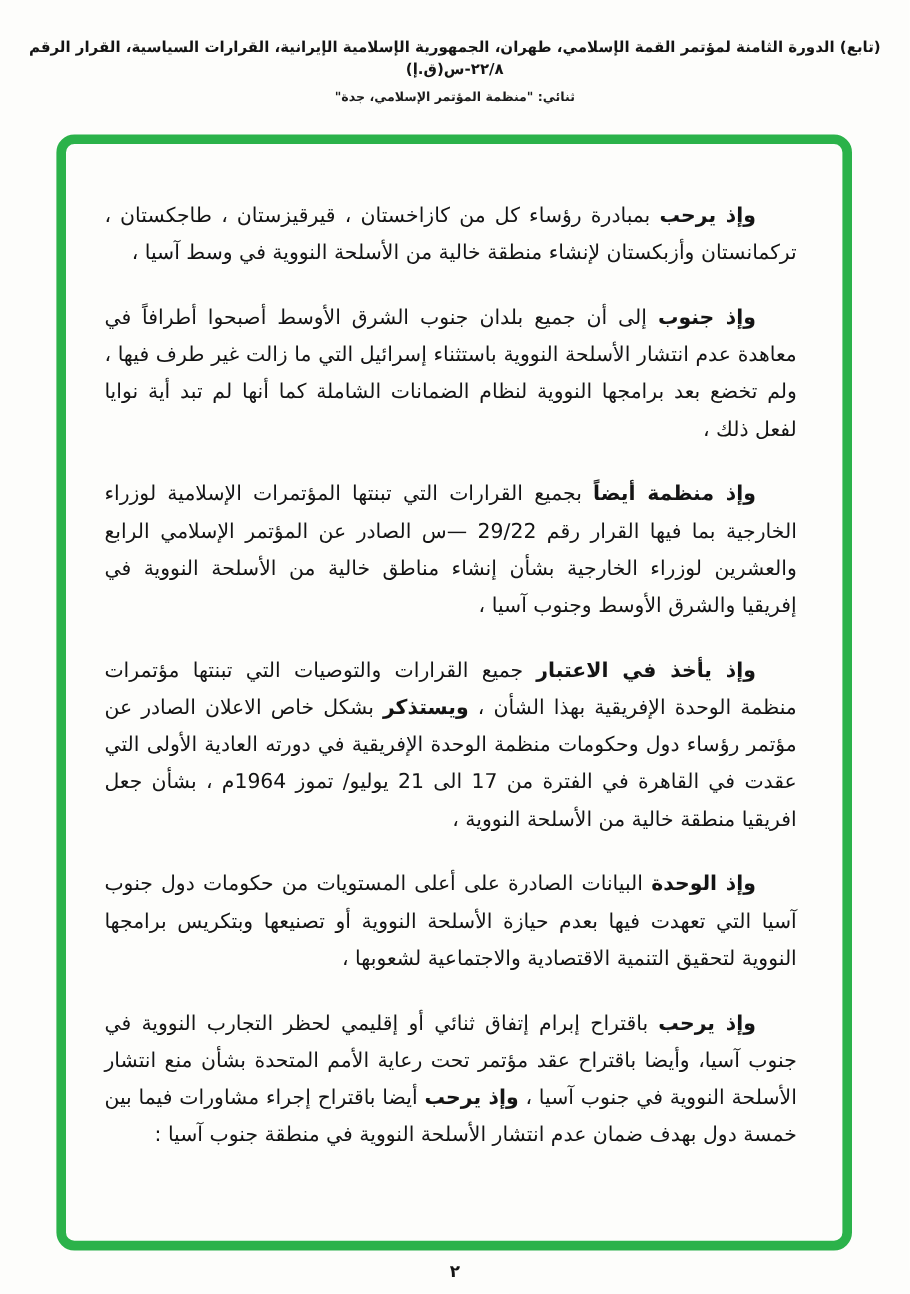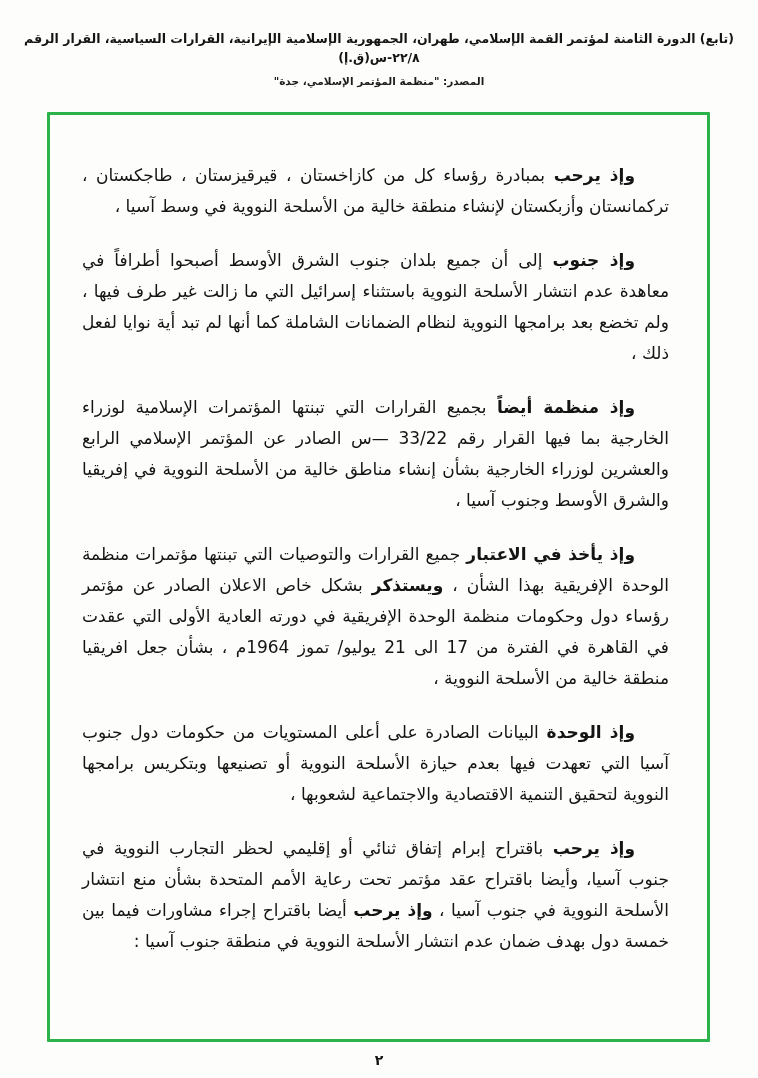--- a/index.html
+++ b/index.html
@@ -38,22 +38,22 @@
     font-size: 10.5px;
     font-weight: bold;
     color: #1c1c1c;
   }
   .frame {
     position: absolute;
     left: 47px;
     top: 112px;
     width: 663px;
     height: 930px;
-    border: 3px solid #ec4899;
-    border-radius: 1px;
+    border: 8px solid #ec4899;
+    border-radius: 15px;
     background: transparent;
   }
   .content {
     position: absolute;
     top: 45px;
     right: 38px;
     left: 32px;
     direction: rtl;
     text-align: justify;
     font-size: 17px;
@@ -78,30 +78,30 @@
   }
 </style>
 </head>
 <body>
 
 <div class="page">
 
   <div class="doc-header">
     <div class="header-line1">(تابع) الدورة الثامنة لمؤتمر القمة الإسلامي، طهران، الجمهورية الإسلامية الإيرانية، القرارات السياسية، القرار الرقم ٢٢/٨-س(ق.إ)</div>
     <div class="header-line2">
-      <span>المصدر:</span>
+      <span>ثنائي:</span>
       <span>"منظمة المؤتمر الإسلامي، جدة"</span>
     </div>
   </div>
 
   <div class="frame" style="border-color: rgb(43, 178, 74);">
     <div class="content">
         <p class="para"><span class="bold-lead">وإذ يرحب</span><span> بمبادرة رؤساء كل من كازاخستان ، قيرقيزستان ، طاجكستان ، تركمانستان وأزبكستان لإنشاء منطقة خالية من الأسلحة النووية في وسط آسيا ،</span></p>
         <p class="para"><span class="bold-lead">وإذ جنوب</span><span> إلى أن جميع بلدان جنوب الشرق الأوسط أصبحوا أطرافاً في معاهدة عدم انتشار الأسلحة النووية باستثناء إسرائيل التي ما زالت غير طرف فيها ، ولم تخضع بعد برامجها النووية لنظام الضمانات الشاملة كما أنها لم تبد أية نوايا لفعل ذلك ،</span></p>
-        <p class="para"><span class="bold-lead">وإذ منظمة أيضاً</span><span> بجميع القرارات التي تبنتها المؤتمرات الإسلامية لوزراء الخارجية بما فيها القرار رقم 33/22 —س الصادر عن المؤتمر الإسلامي الرابع والعشرين لوزراء الخارجية بشأن إنشاء مناطق خالية من الأسلحة النووية في إفريقيا والشرق الأوسط وجنوب آسيا ،</span></p>
+        <p class="para"><span class="bold-lead">وإذ منظمة أيضاً</span><span> بجميع القرارات التي تبنتها المؤتمرات الإسلامية لوزراء الخارجية بما فيها القرار رقم 29/22 —س الصادر عن المؤتمر الإسلامي الرابع والعشرين لوزراء الخارجية بشأن إنشاء مناطق خالية من الأسلحة النووية في إفريقيا والشرق الأوسط وجنوب آسيا ،</span></p>
         <p class="para"><span class="bold-lead">وإذ يأخذ في الاعتبار</span><span> جميع القرارات والتوصيات التي تبنتها مؤتمرات منظمة الوحدة الإفريقية بهذا الشأن ، </span><span class="bold-lead">ويستذكر</span><span> بشكل خاص الاعلان الصادر عن مؤتمر رؤساء دول وحكومات منظمة الوحدة الإفريقية في دورته العادية الأولى التي عقدت في القاهرة في الفترة من 17 الى 21 يوليو/ تموز 1964م ، بشأن جعل افريقيا منطقة خالية من الأسلحة النووية ،</span></p>
         <p class="para"><span class="bold-lead">وإذ الوحدة</span><span> البيانات الصادرة على أعلى المستويات من حكومات دول جنوب آسيا التي تعهدت فيها بعدم حيازة الأسلحة النووية أو تصنيعها وبتكريس برامجها النووية لتحقيق التنمية الاقتصادية والاجتماعية لشعوبها ،</span></p>
         <p class="para"><span class="bold-lead">وإذ يرحب</span><span> باقتراح إبرام إتفاق ثنائي أو إقليمي لحظر التجارب النووية في جنوب آسيا، وأيضا باقتراح عقد مؤتمر تحت رعاية الأمم المتحدة بشأن منع انتشار الأسلحة النووية في جنوب آسيا ، </span><span class="bold-lead">وإذ يرحب</span><span> أيضا باقتراح إجراء مشاورات فيما بين خمسة دول بهدف ضمان عدم انتشار الأسلحة النووية في منطقة جنوب آسيا :</span></p>
       </div>
   </div>
 
   <div class="page-number">٢</div>
 
 </div>
 

